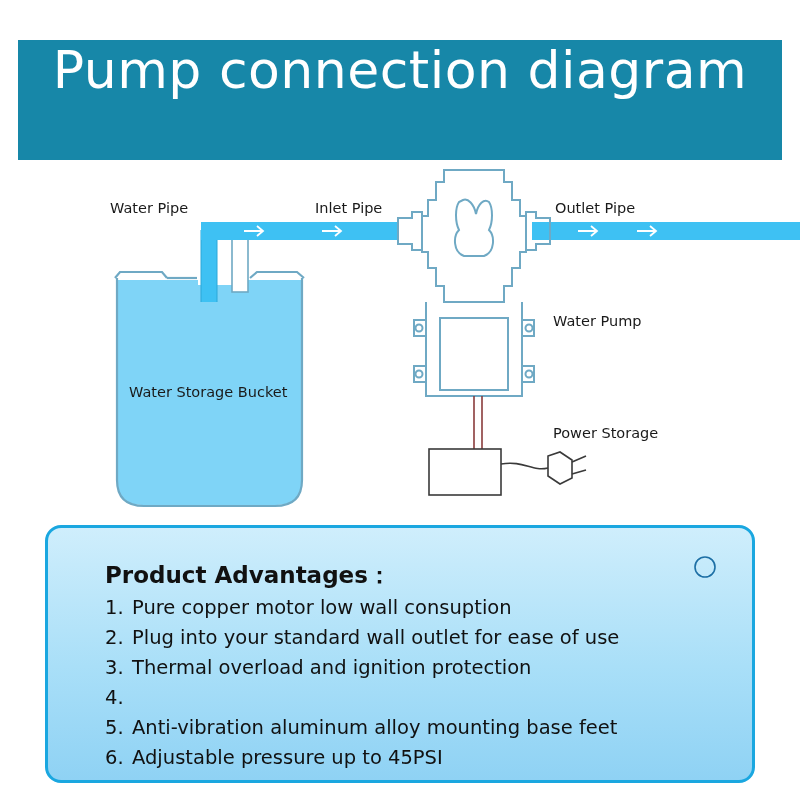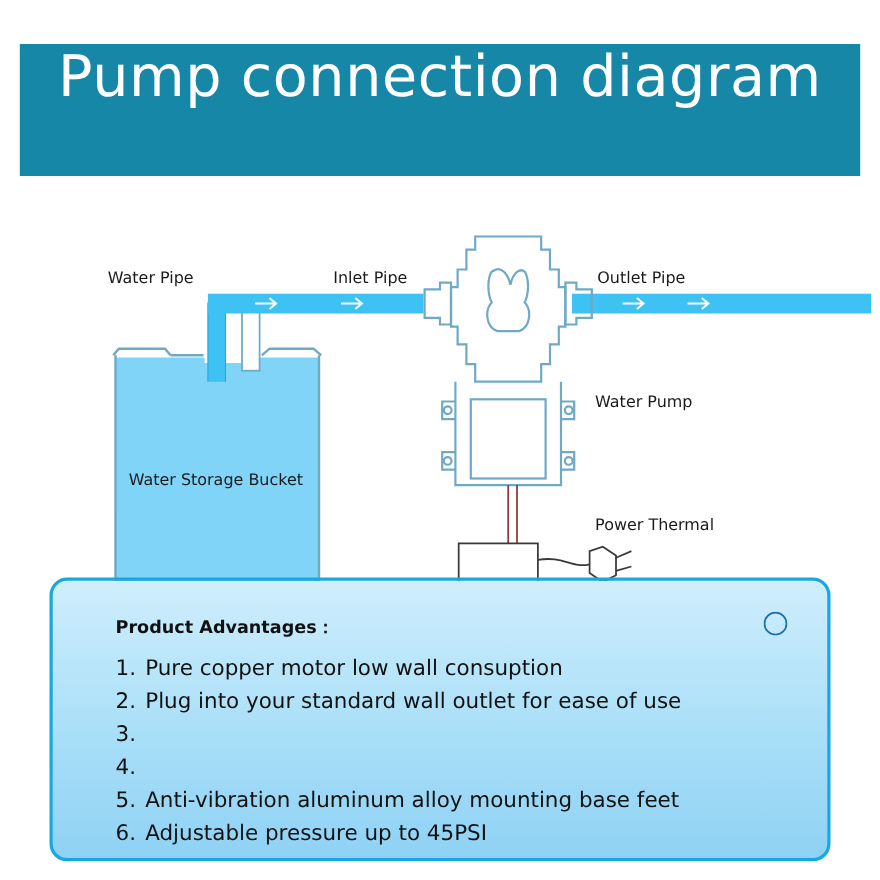--- a/index.html
+++ b/index.html
@@ -37,25 +37,24 @@
     font-size: 52px;
     font-weight: 400;
     letter-spacing: 0.5px;
     font-family: "DejaVu Sans", sans-serif;
     white-space: nowrap;
   }
 
   
   .diagram-area {
     position: absolute;
-    left: 0;
+    left: 12px;
     top: 160px;
     width: 743px;
     height: 360px;
-    margin-top: 45px;
   }
   .diagram-svg {
     position: absolute;
     left: 0;
     top: 0;
   }
   .diag-label {
     position: absolute;
     font-size: 14.5px;
     color: #1a1a1a;
@@ -79,21 +78,21 @@
     border: 3px solid #1aa7e0;
     border-radius: 16px;
     background: linear-gradient(180deg, #cfeefc 0%, #a9dff8 55%, #8fd2f4 100%);
     box-sizing: border-box;
     overflow: hidden;
   }
   .adv-title {
     position: absolute;
     left: 57px;
     top: 32px;
-    font-size: 16px;
+    font-size: 23px;
     font-weight: bold;
     color: #111111;
     font-family: "DejaVu Sans", sans-serif;
     white-space: nowrap;
   }
   .adv-list {
     position: absolute;
     left: 57px;
     top: 65px;
     width: 620px;
@@ -195,21 +194,21 @@
       <g stroke="#3a3a3a" stroke-width="1.6" fill="none">
         <path d="M536 296 L548 292 L560 300 L560 318 L548 324 L536 316 Z"></path>
         <path d="M560 302 L574 296 M560 314 L574 310"></path>
       </g>
     </svg>
 
     <div class="diag-label lbl-water-pipe">Water Pipe</div>
     <div class="diag-label lbl-inlet-pipe">Inlet Pipe</div>
     <div class="diag-label lbl-outlet-pipe">Outlet Pipe</div>
     <div class="diag-label lbl-water-pump">Water Pump</div>
-    <div class="diag-label lbl-power-adapter">Power Thermal</div>
+    <div class="diag-label lbl-power-adapter">Power Storage</div>
     <div class="diag-label lbl-bucket">Water Storage Bucket</div>
   </div>
 
   <div class="advantages-panel">
     <div class="adv-title">Product Advantages：</div>
 
     <svg class="moon-badge" viewBox="0 0 22 22">
       <circle cx="11" cy="11" r="10" fill="none" stroke="#1d6fa5" stroke-width="1.6"></circle>
       <path d="M11 2 A9 9 0 0 1 11 20 A6 6 0 0 0 11 2 Z" fill="#1d6fa5"></path>
     </svg>
@@ -218,20 +217,21 @@
       <li class="adv-item">
         <span class="adv-num">1.</span>
         <span>Pure copper motor low wall consuption</span>
       </li>
       <li class="adv-item">
         <span class="adv-num">2.</span>
         <span>Plug into your standard wall outlet for ease of use</span>
       </li>
       <li class="adv-item">
         <span class="adv-num">3.</span>
+        <span>Thermal overload and ignition protection</span>
       </li>
       <li class="adv-item">
         <span class="adv-num">4.</span>
       </li>
       <li class="adv-item">
         <span class="adv-num">5.</span>
         <span>Anti-vibration aluminum alloy mounting base feet</span>
       </li>
       <li class="adv-item">
         <span class="adv-num">6.</span>

